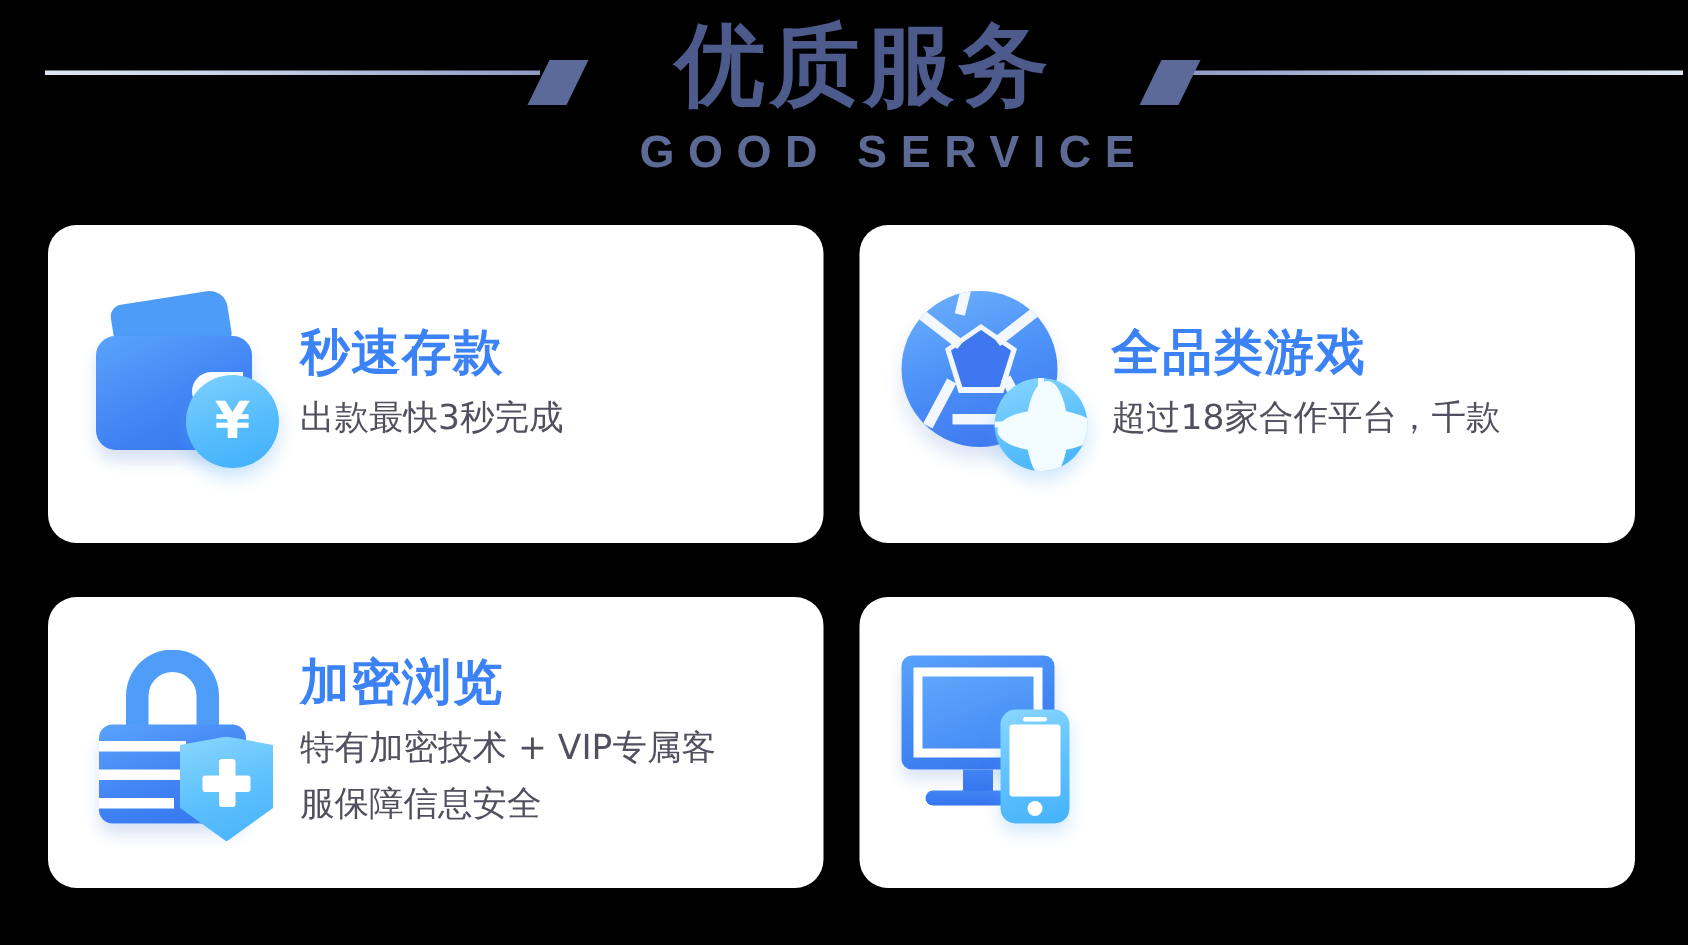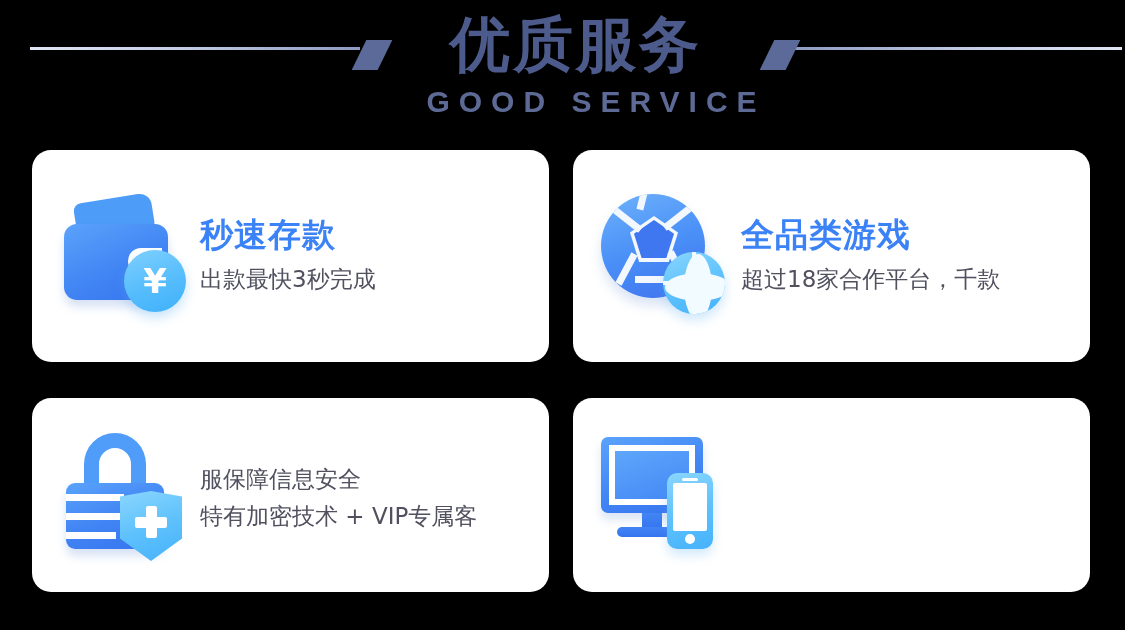--- a/index.html
+++ b/index.html
@@ -296,23 +296,24 @@
             <div class="slot k1"></div>
             <div class="slot k2"></div>
             <div class="slot k3"></div>
           </div>
           <div class="shield">
             <div class="cross"></div>
           </div>
         </div>
       </div>
       <div class="card-text">
+        <div class="card-title">加密浏览</div>
         <div class="card-desc">
+          <span class="ln">特有加密技术 + VIP专属客</span>
           <span class="ln">服保障信息安全</span>
-          <span class="ln">特有加密技术 + VIP专属客</span>
         </div>
       </div>
     </div>
 
     <div class="card">
       <div class="card-icon">
         <div class="devices">
           <div class="monitor">
             <div class="screen"></div>
           </div>

